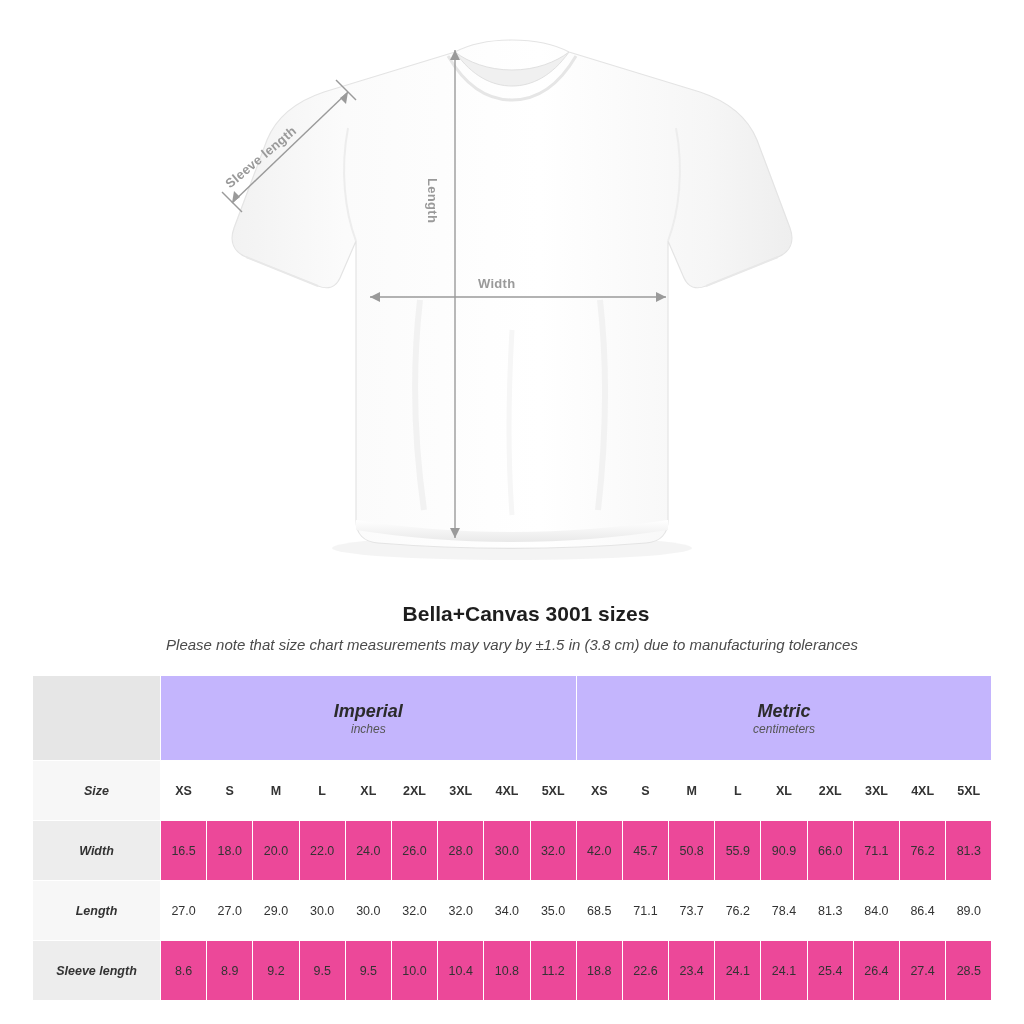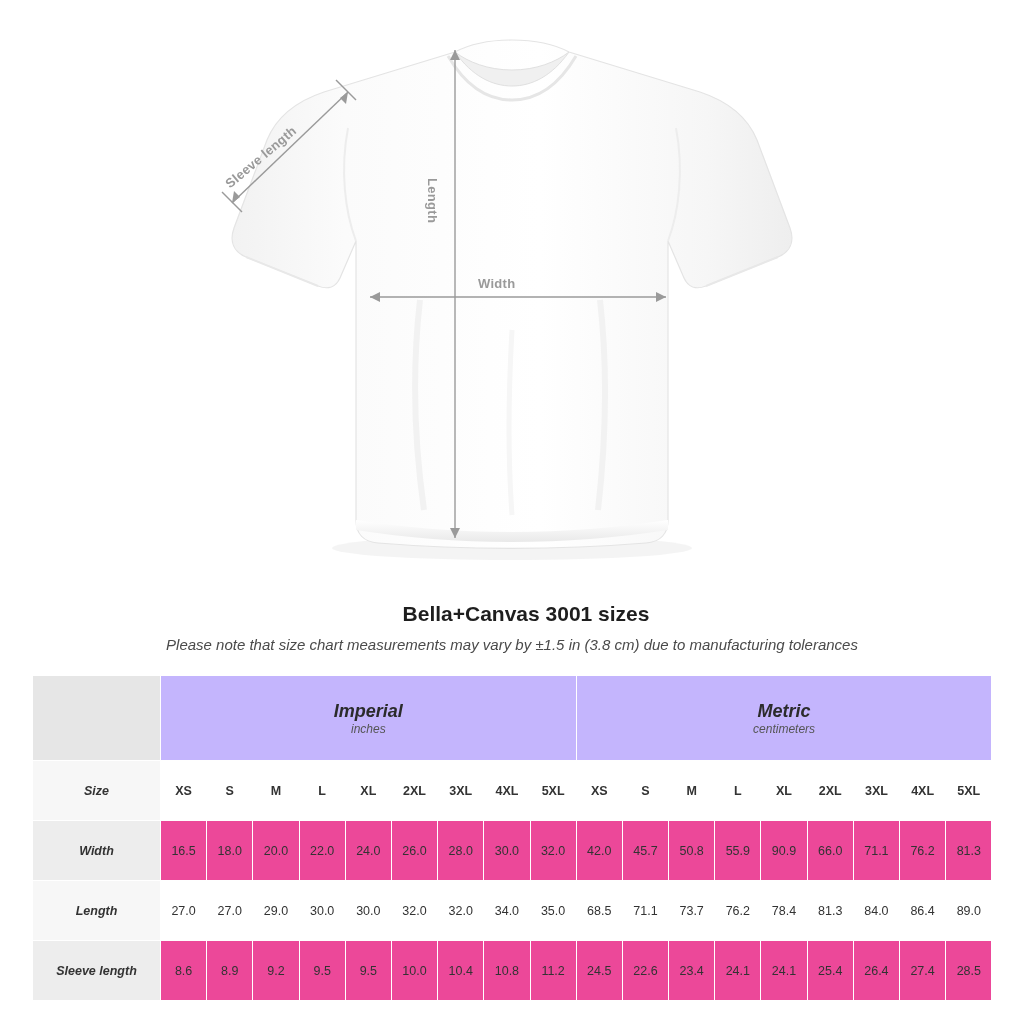--- a/index.html
+++ b/index.html
@@ -313,21 +313,21 @@
         <td class="row-head-cell">Sleeve length</td>
         <td class="data-cell">8.6</td>
         <td class="data-cell">8.9</td>
         <td class="data-cell">9.2</td>
         <td class="data-cell">9.5</td>
         <td class="data-cell">9.5</td>
         <td class="data-cell">10.0</td>
         <td class="data-cell">10.4</td>
         <td class="data-cell">10.8</td>
         <td class="data-cell">11.2</td>
-        <td class="data-cell sep-left">24.5</td>
+        <td class="data-cell sep-left">18.8</td>
         <td class="data-cell">22.6</td>
         <td class="data-cell">23.4</td>
         <td class="data-cell">24.1</td>
         <td class="data-cell">24.1</td>
         <td class="data-cell">25.4</td>
         <td class="data-cell">26.4</td>
         <td class="data-cell">27.4</td>
         <td class="data-cell">28.5</td>
       </tr>
     </tbody>

